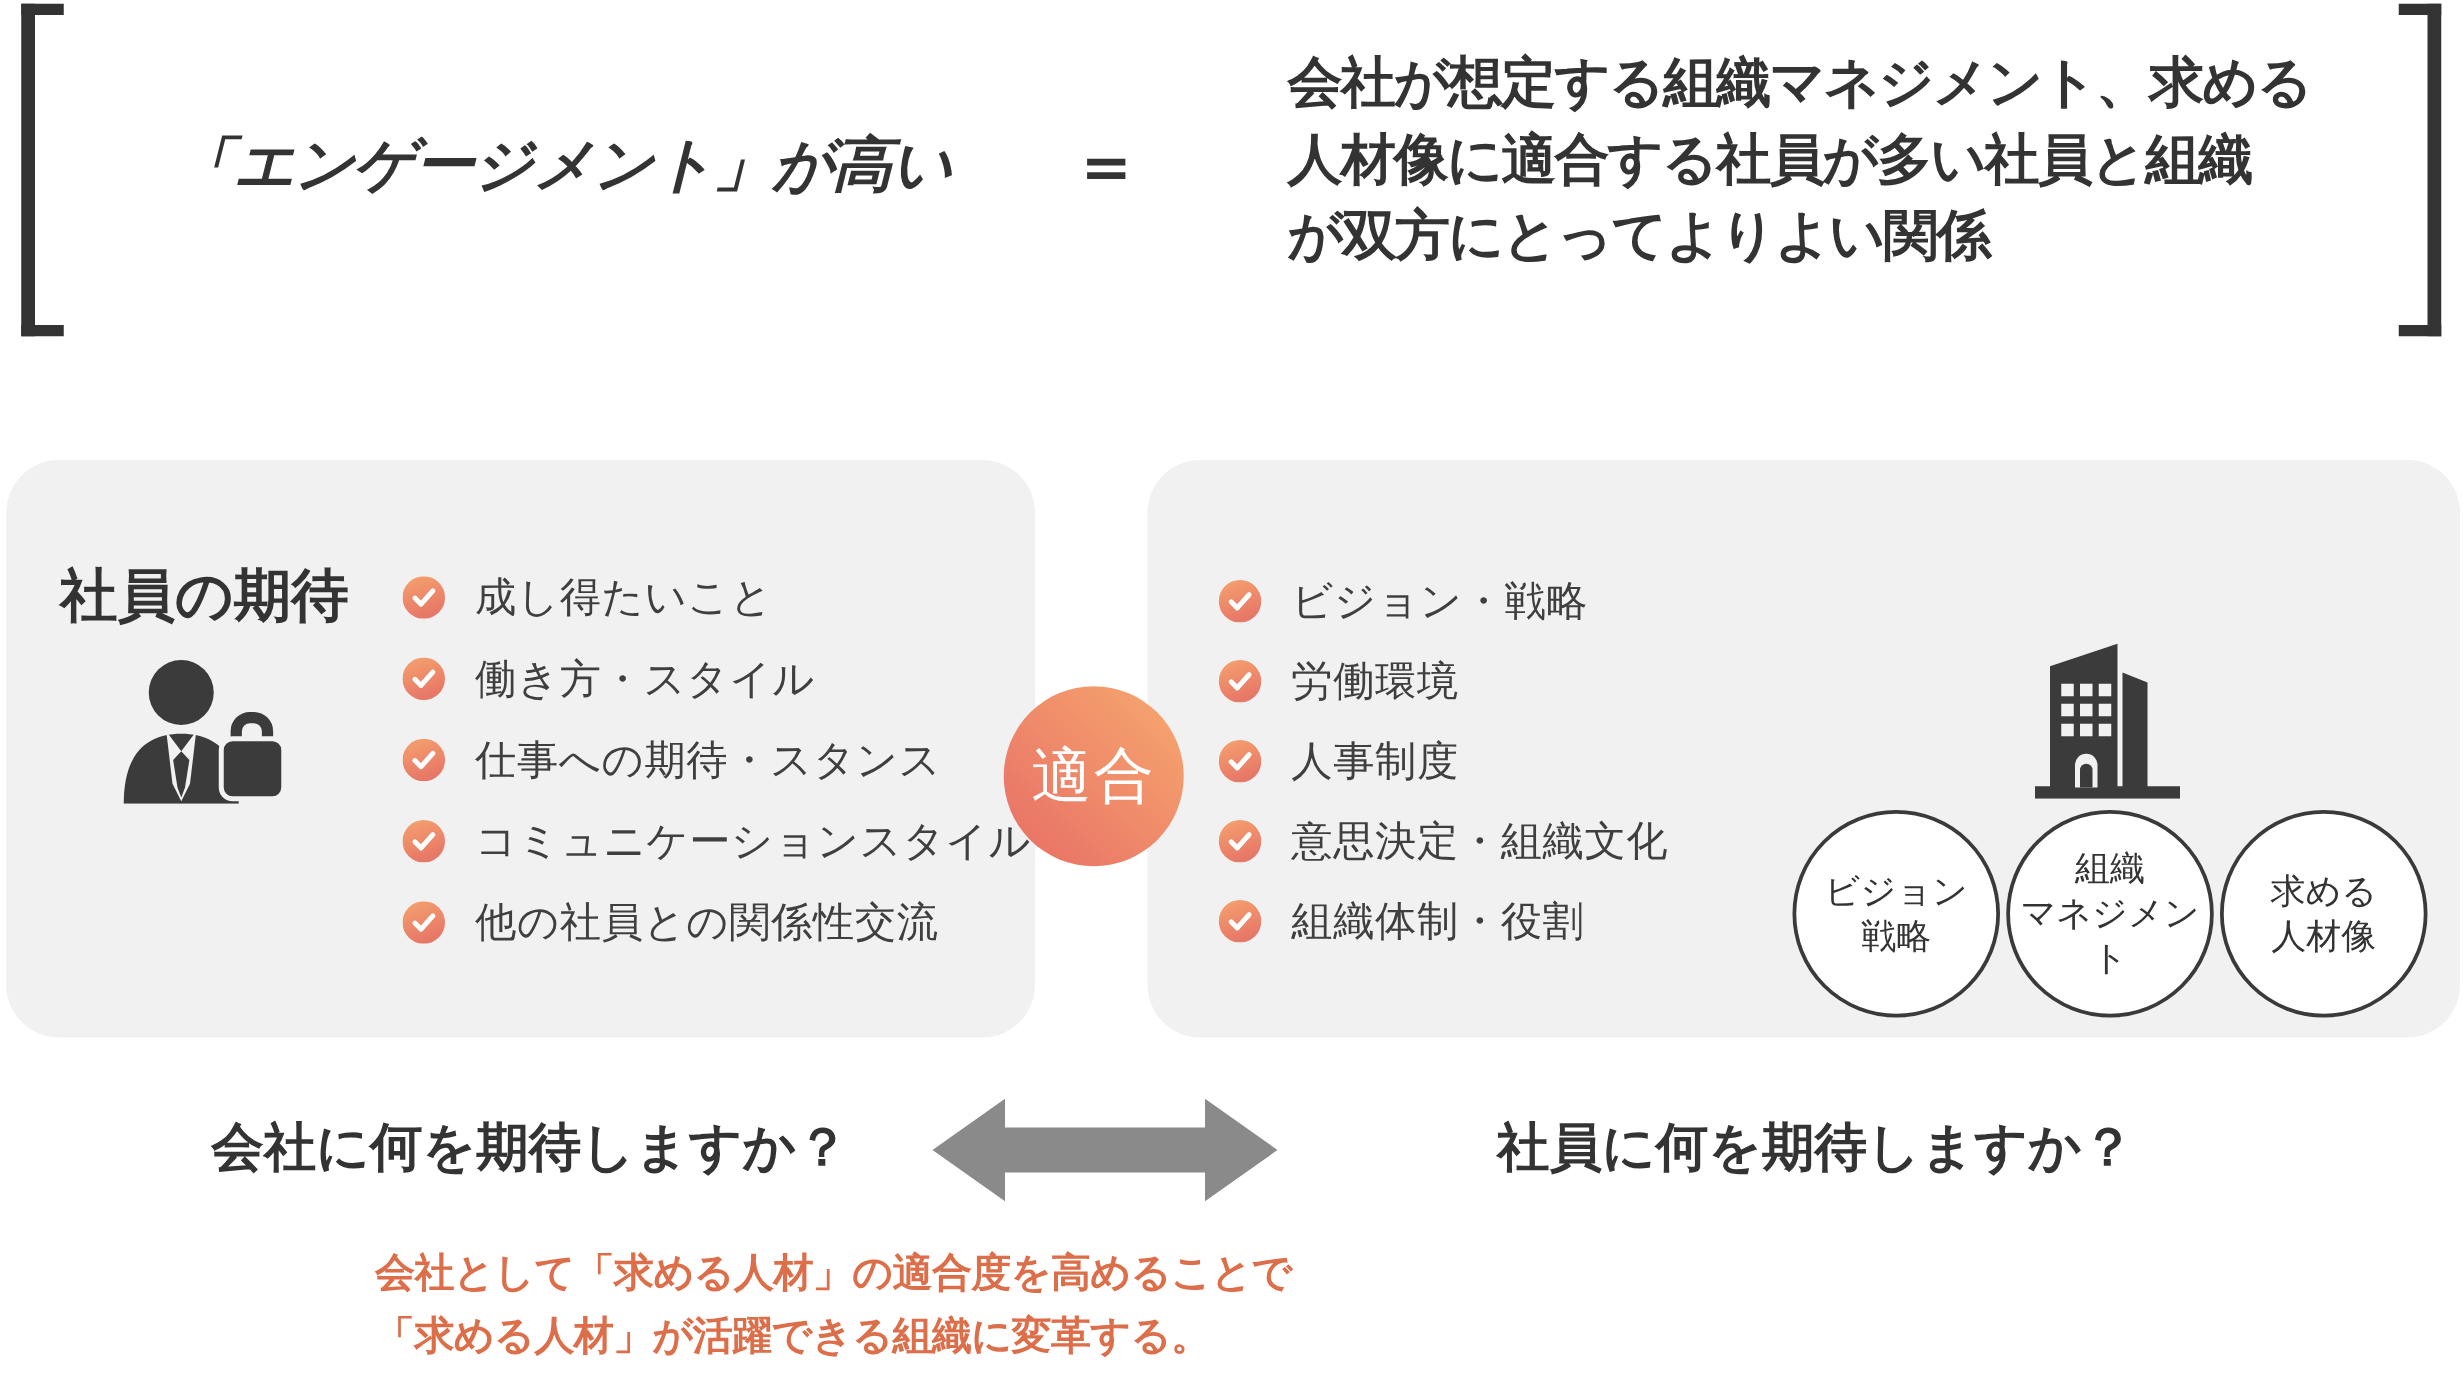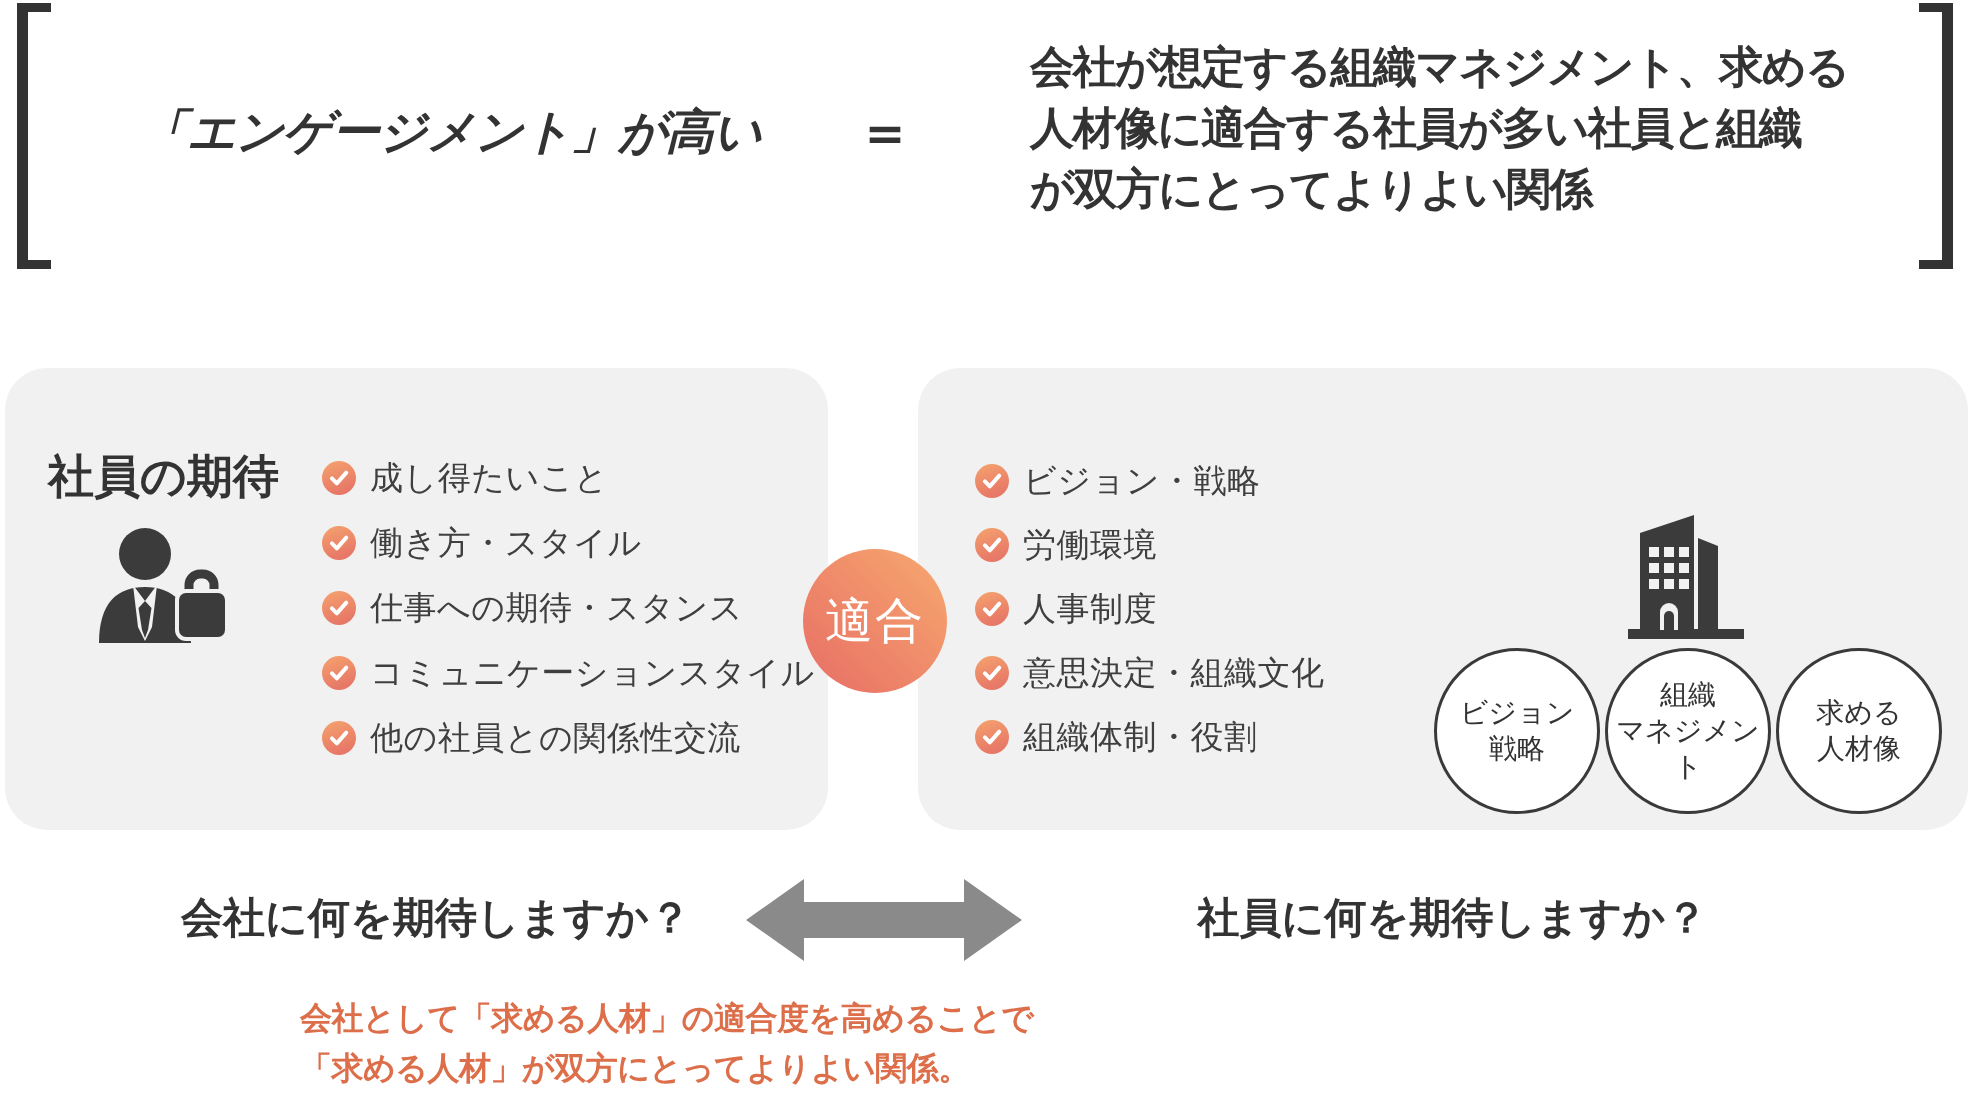--- a/index.html
+++ b/index.html
@@ -30,21 +30,21 @@
   
   .panel{position:absolute;top:368px;height:462px;background:var(--panel-bg);border-radius:42px;}
   .panel.employee{left:5px;width:823px;}
   .panel.company{left:918px;width:1050px;}
 
   .panel-title{position:absolute;font-size:46px;font-weight:bold;white-space:nowrap;}
   .employee-title{left:48px;top:446px;}
   .company-title{left:1561px;top:443px;width:252px;text-align:center;}
 
   
-  .check-row{position:absolute;display:flex;align-items:center;gap:14px;height:36px;}
+  .check-row{position:absolute;display:flex;align-items:center;gap:24px;height:36px;}
   .check-icon{width:34px;height:34px;flex:0 0 34px;}
   .row-label{font-size:33px;color:#3f3f3f;white-space:nowrap;letter-spacing:0.5px;}
 
   
   .fit-badge{position:absolute;left:803px;top:549px;width:144px;height:144px;border-radius:50%;
     background:linear-gradient(to bottom left,var(--fit-from) 0%,var(--fit-to) 100%);
     display:flex;align-items:center;justify-content:center;
     color:#fff;font-size:48px;font-weight:normal;letter-spacing:2px;z-index:5;}
 
   
@@ -54,21 +54,21 @@
   
   .pillar-circle{position:absolute;top:648px;width:166px;height:166px;border-radius:50%;
     background:#fff;border:3px solid #3a3a3a;display:flex;flex-direction:column;
     align-items:center;justify-content:center;text-align:center;line-height:36px;font-size:28px;color:#333;}
   .pillar-circle.c1{left:1434px;}
   .pillar-circle.c2{left:1605px;}
   .pillar-circle.c3{left:1776px;}
 
   
   .question{position:absolute;top:890px;font-size:42px;font-weight:bold;white-space:nowrap;}
-  .question.left{left:169px;width:505px;text-align:center;margin-left:12px;}
+  .question.left{left:169px;width:505px;text-align:center;}
   .question.right{left:1195px;width:515px;text-align:center;}
   .double-arrow{position:absolute;left:746px;top:875px;width:276px;height:90px;}
 
   
   .conclusion{position:absolute;left:300px;top:993px;width:1160px;
     color:var(--conclusion-orange);font-size:32px;font-weight:bold;line-height:50px;letter-spacing:-0.5px;}
   .conclusion div{white-space:nowrap;}
 </style>
 </head>
 <body>
@@ -216,16 +216,16 @@
   </div>
 
   <div class="question left">会社に何を期待しますか？</div>
   <svg class="double-arrow" viewBox="0 0 276 90">
     <path d="M0 45 L58 4 V27 H218 V4 L276 45 L218 86 V63 H58 V86 Z" fill="#8a8a8a"></path>
   </svg>
   <div class="question right">社員に何を期待しますか？</div>
 
   <div class="conclusion">
     <div>会社として「求める人材」の適合度を高めることで</div>
-    <div>「求める人材」が双方にとってよりよい関係。</div>
+    <div>「求める人材」が活躍できる組織に変革する。</div>
   </div>
 
 </div>
 
 </body></html>

